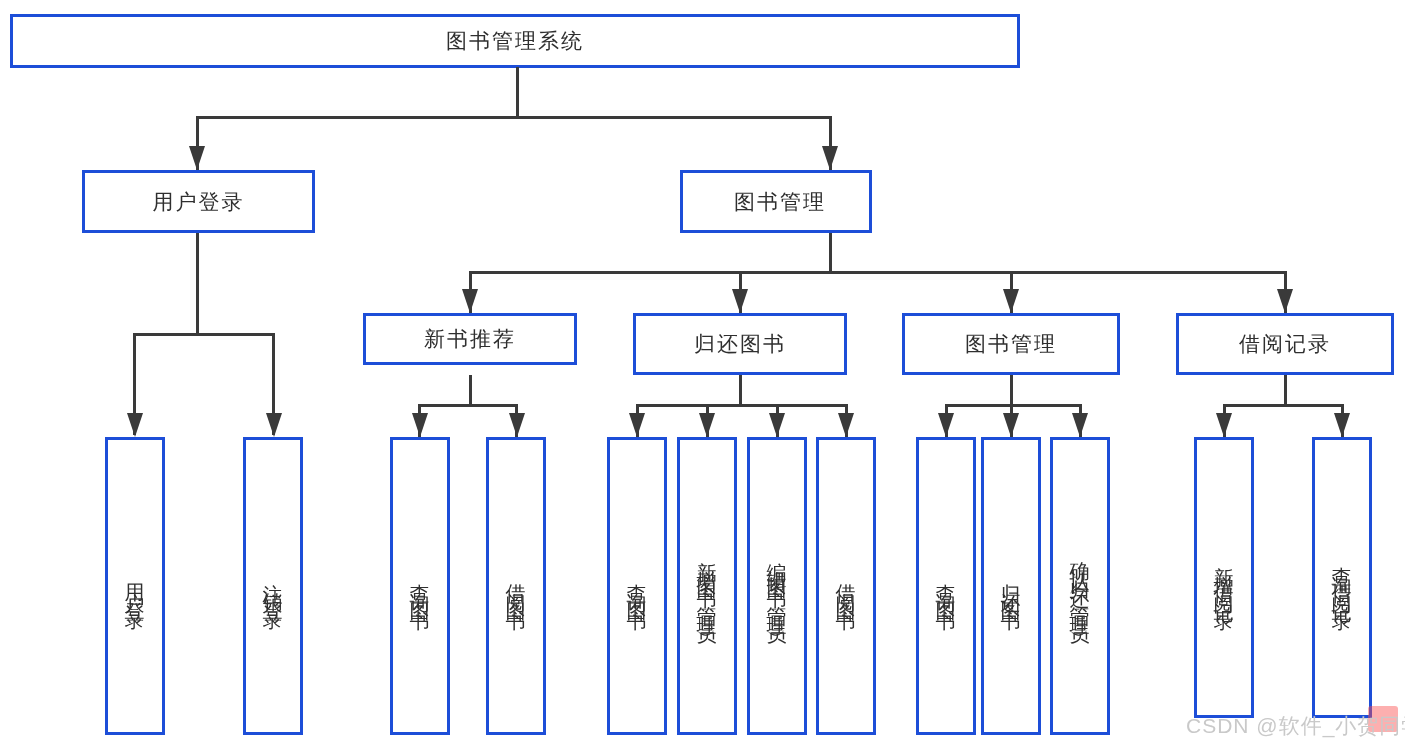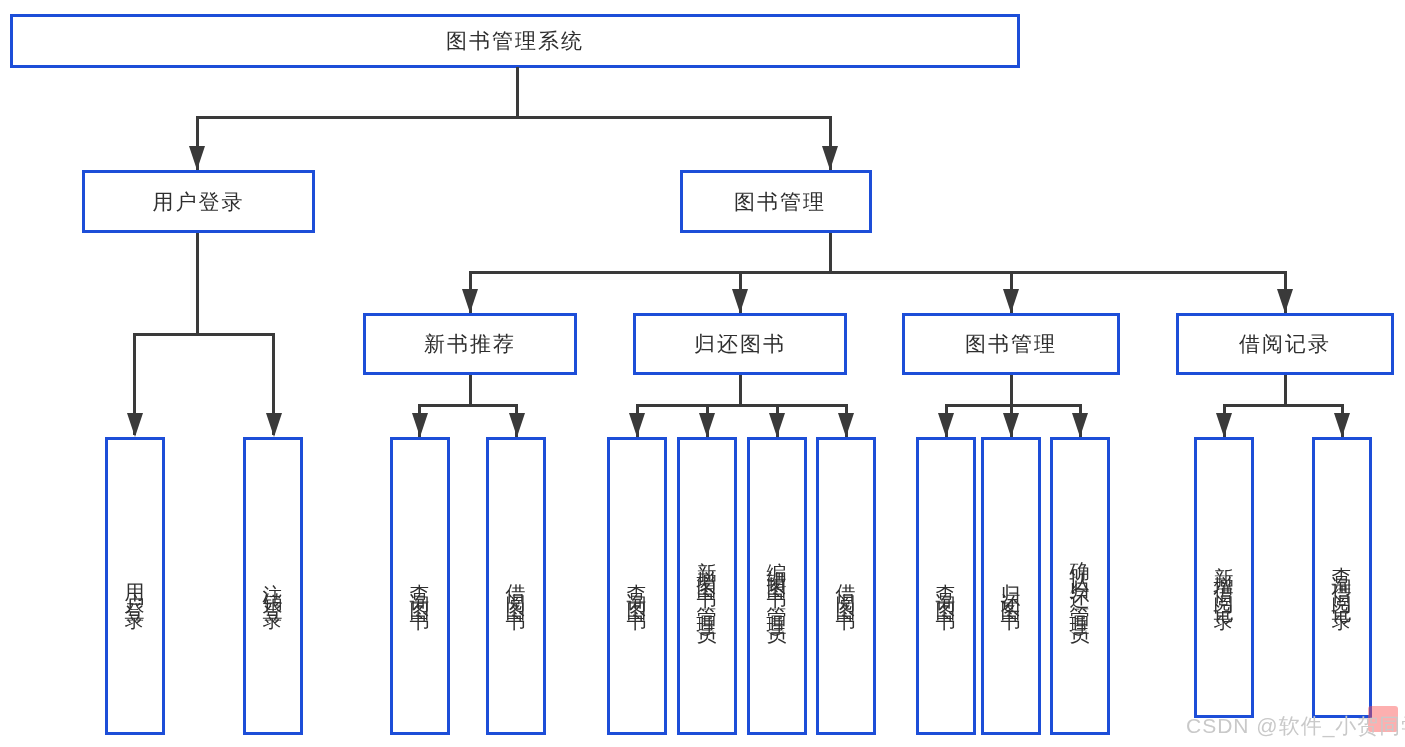--- a/index.html
+++ b/index.html
@@ -28,21 +28,21 @@
   </div>
 
   <div class="node h-node" style="left:82px;top:170px;width:233px;height:63px;">
     <span>用户登录</span>
   </div>
 
   <div class="node h-node" style="left:680px;top:170px;width:192px;height:63px;padding-left:8px;">
     <span>图书管理</span>
   </div>
 
-  <div class="node h-node" style="left:363px;top:313px;width:214px;height:62px;">
+  <div class="node h-node" style="left:363px;top:313px;width:214px;height:52px;">
     <span>新书推荐</span>
   </div>
 
   <div class="node h-node" style="left:633px;top:313px;width:214px;height:62px;">
     <span>归还图书</span>
   </div>
 
   <div class="node h-node" style="left:902px;top:313px;width:218px;height:62px;">
     <span>图书管理</span>
   </div>

